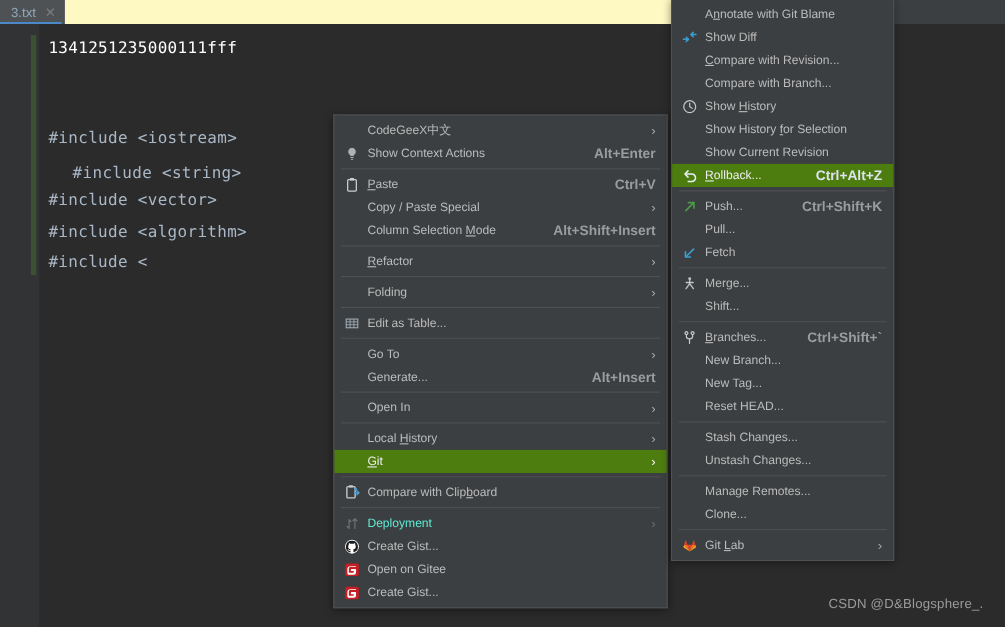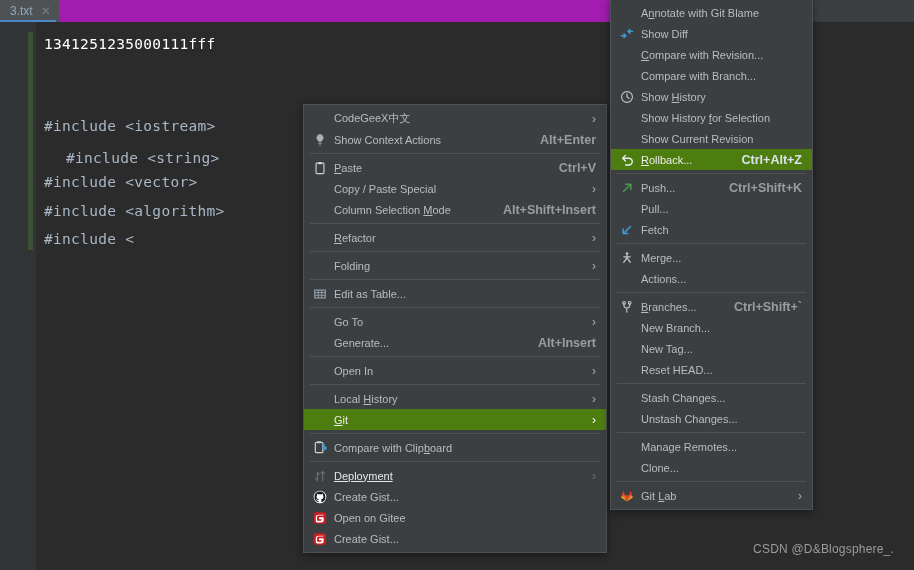--- a/index.html
+++ b/index.html
@@ -19,21 +19,21 @@
   .editor-window {
     position: absolute;
     left: 0; top: 0;
     width: 914px; height: 570px;
     background: #3C3F41;
   }
   .tabbar {
     position: absolute;
     left: 0; top: 0;
     width: 762px; height: 22px;
-    background: #a21caf;
+    background: #fef9c3;
   }
   .tab {
     position: absolute;
     left: 0; top: 0;
     height: 22px;
     padding: 0 8px 0 10px;
     background: #4E5254;
     display: flex;
     align-items: center;
     gap: 8px;
@@ -117,21 +117,21 @@
     position: relative;
     display: flex;
     align-items: center;
     height: 21px;
     padding: 0 10px 0 0;
     box-sizing: border-box;
     cursor: default;
     white-space: nowrap;
   }
   .menu-item.selected { background: #4d7c0f; }
-  .menu-item.disabled .mi-label { color: #e5e5e5; text-decoration: underline; }
+  .menu-item.disabled .mi-label { color: #5eead4; }
   .menu-item.disabled .mi-arrow { color: #6E7173; }
   .mi-icon {
     width: 24px;
     min-width: 24px;
     height: 16px;
     display: flex;
     align-items: center;
     justify-content: center;
     margin-left: 4px;
   }
@@ -431,21 +431,21 @@
         <span class="mi-icon">
           <svg width="14" height="14" viewBox="0 0 16 16">
             <circle cx="8" cy="2.8" r="1.5" fill="#C2C4C6"></circle>
             <path d="M8 4.6v3.2M8 7.8L4.2 13M8 7.8L11.8 13M4.4 6.6h7.2" stroke="#C2C4C6" stroke-width="1.4" fill="none" stroke-linecap="round"></path>
           </svg>
         </span>
         <span class="mi-label">Merge...</span>
       </div>
       <div class="menu-item">
         <span class="mi-icon"></span>
-        <span class="mi-label">Actions...</span>
+        <span class="mi-label">Shift...</span>
       </div>
       <div class="menu-sep"></div>
       <div class="menu-item">
         <span class="mi-icon">
           <svg width="14" height="14" viewBox="0 0 16 16">
             <circle cx="4.6" cy="3.2" r="1.5" fill="none" stroke="#C2C4C6" stroke-width="1.3"></circle>
             <circle cx="11" cy="3.2" r="1.5" fill="none" stroke="#C2C4C6" stroke-width="1.3"></circle>
             <path d="M4.6 4.8v2.1c0 1.6 1.5 2.2 3.2 2.2 1.6 0 3.2-.6 3.2-2.2V4.8M7.8 9.1V14" stroke="#C2C4C6" stroke-width="1.3" fill="none" stroke-linecap="round"></path>
           </svg>
         </span>

